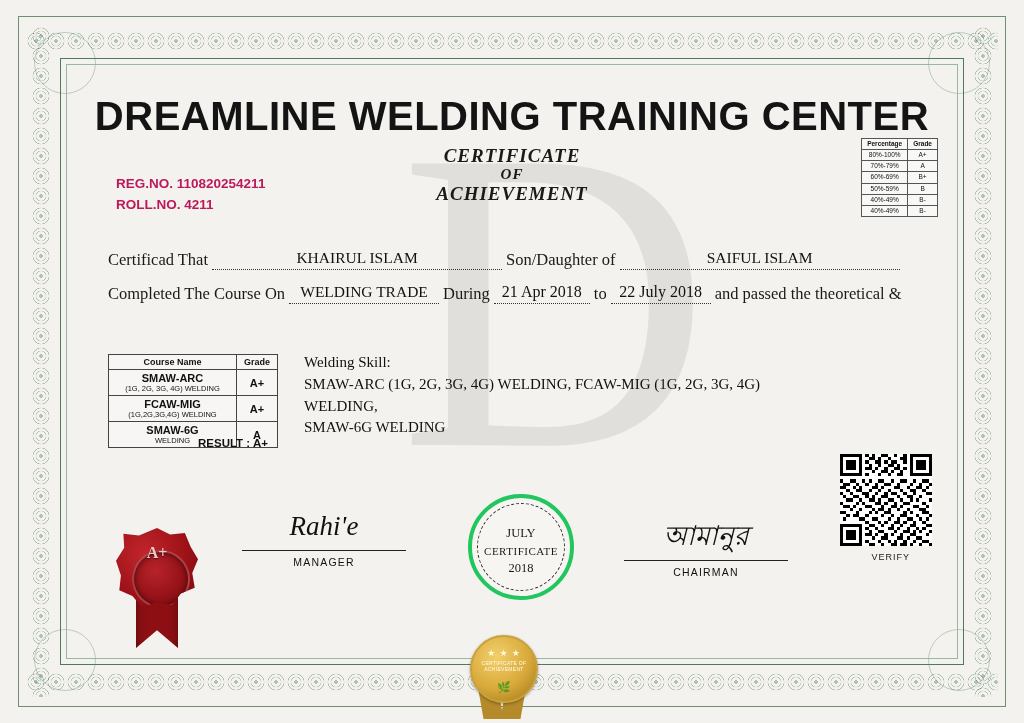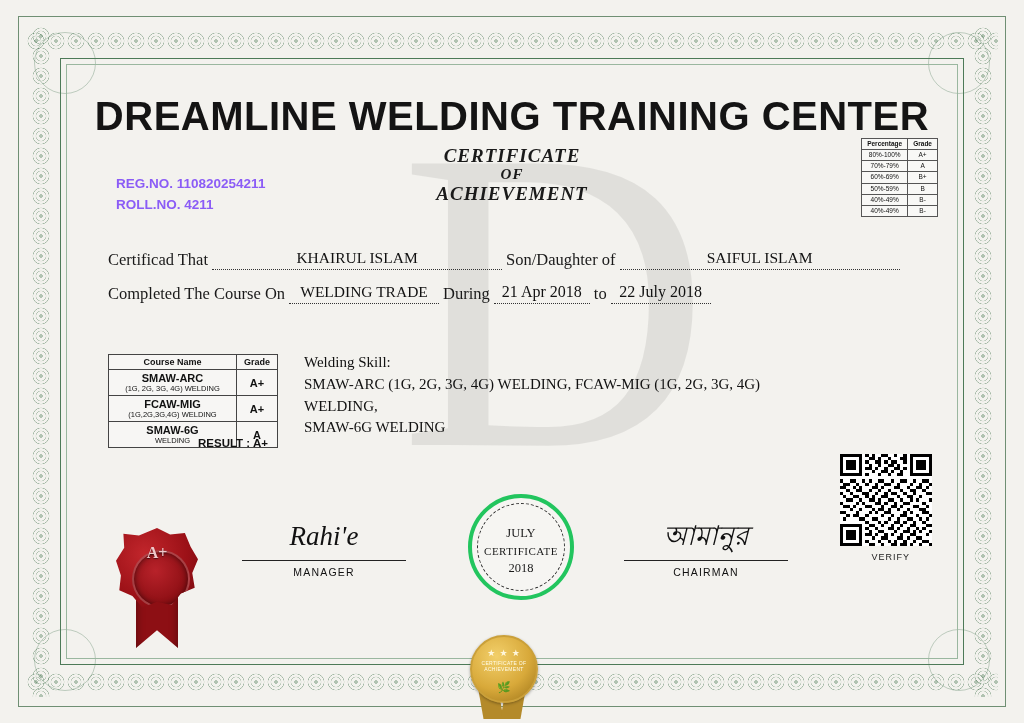--- a/index.html
+++ b/index.html
@@ -131,21 +131,21 @@
     letter-spacing: 1px;
   }
   .cert-of .l2 { font-size: 15px; }
 
   .reg-block {
     position: absolute;
     left: 30px;
     top: 92px;
     font-family: "Liberation Sans", sans-serif;
     font-size: 13.5px;
-    color: #8b5cf6;
+    color: #be185d;
     line-height: 1.55;
     font-weight: bold;
   }
 
   
   .grade-scale {
     position: absolute;
     right: 0px;
     top: 56px;
     border-collapse: collapse;
@@ -336,21 +336,21 @@
   .stamp-lines .s1 { font-size: 12.5px; }
   .stamp-lines .s2 { font-size: 11px; letter-spacing: 0.5px; }
   .stamp-lines .s3 { font-size: 12.5px; }
 
   
   .sig {
     position: absolute;
     width: 180px;
     text-align: center;
   }
-  .sig-manager { left: 148px; top: 430px; }
+  .sig-manager { left: 148px; top: 420px; }
   .sig-chairman { left: 530px; top: 430px; }
   .sig-script {
     height: 48px;
     font-family: "Liberation Serif", serif;
     font-style: italic;
     font-size: 27px;
     color: #111;
     line-height: 48px;
     white-space: nowrap;
     overflow: hidden;
@@ -505,20 +505,21 @@
           <span class="filled">WELDING TRADE</span>
         </span>
         <span class="lbl">During</span>
         <span class="dots" style="width:96px;">
           <span class="filled sm">21 Apr 2018</span>
         </span>
         <span class="lbl">to</span>
         <span class="dots" style="width:100px;">
           <span class="filled sm">22 July 2018</span>
         </span>
+        <span class="lbl">and passed the theoretical &amp;</span>
       </div>
 
 
     </div>
 
     <table class="course-table">
       <tbody>
           <tr>
         <th>Course Name</th>
         <th>Grade</th>

